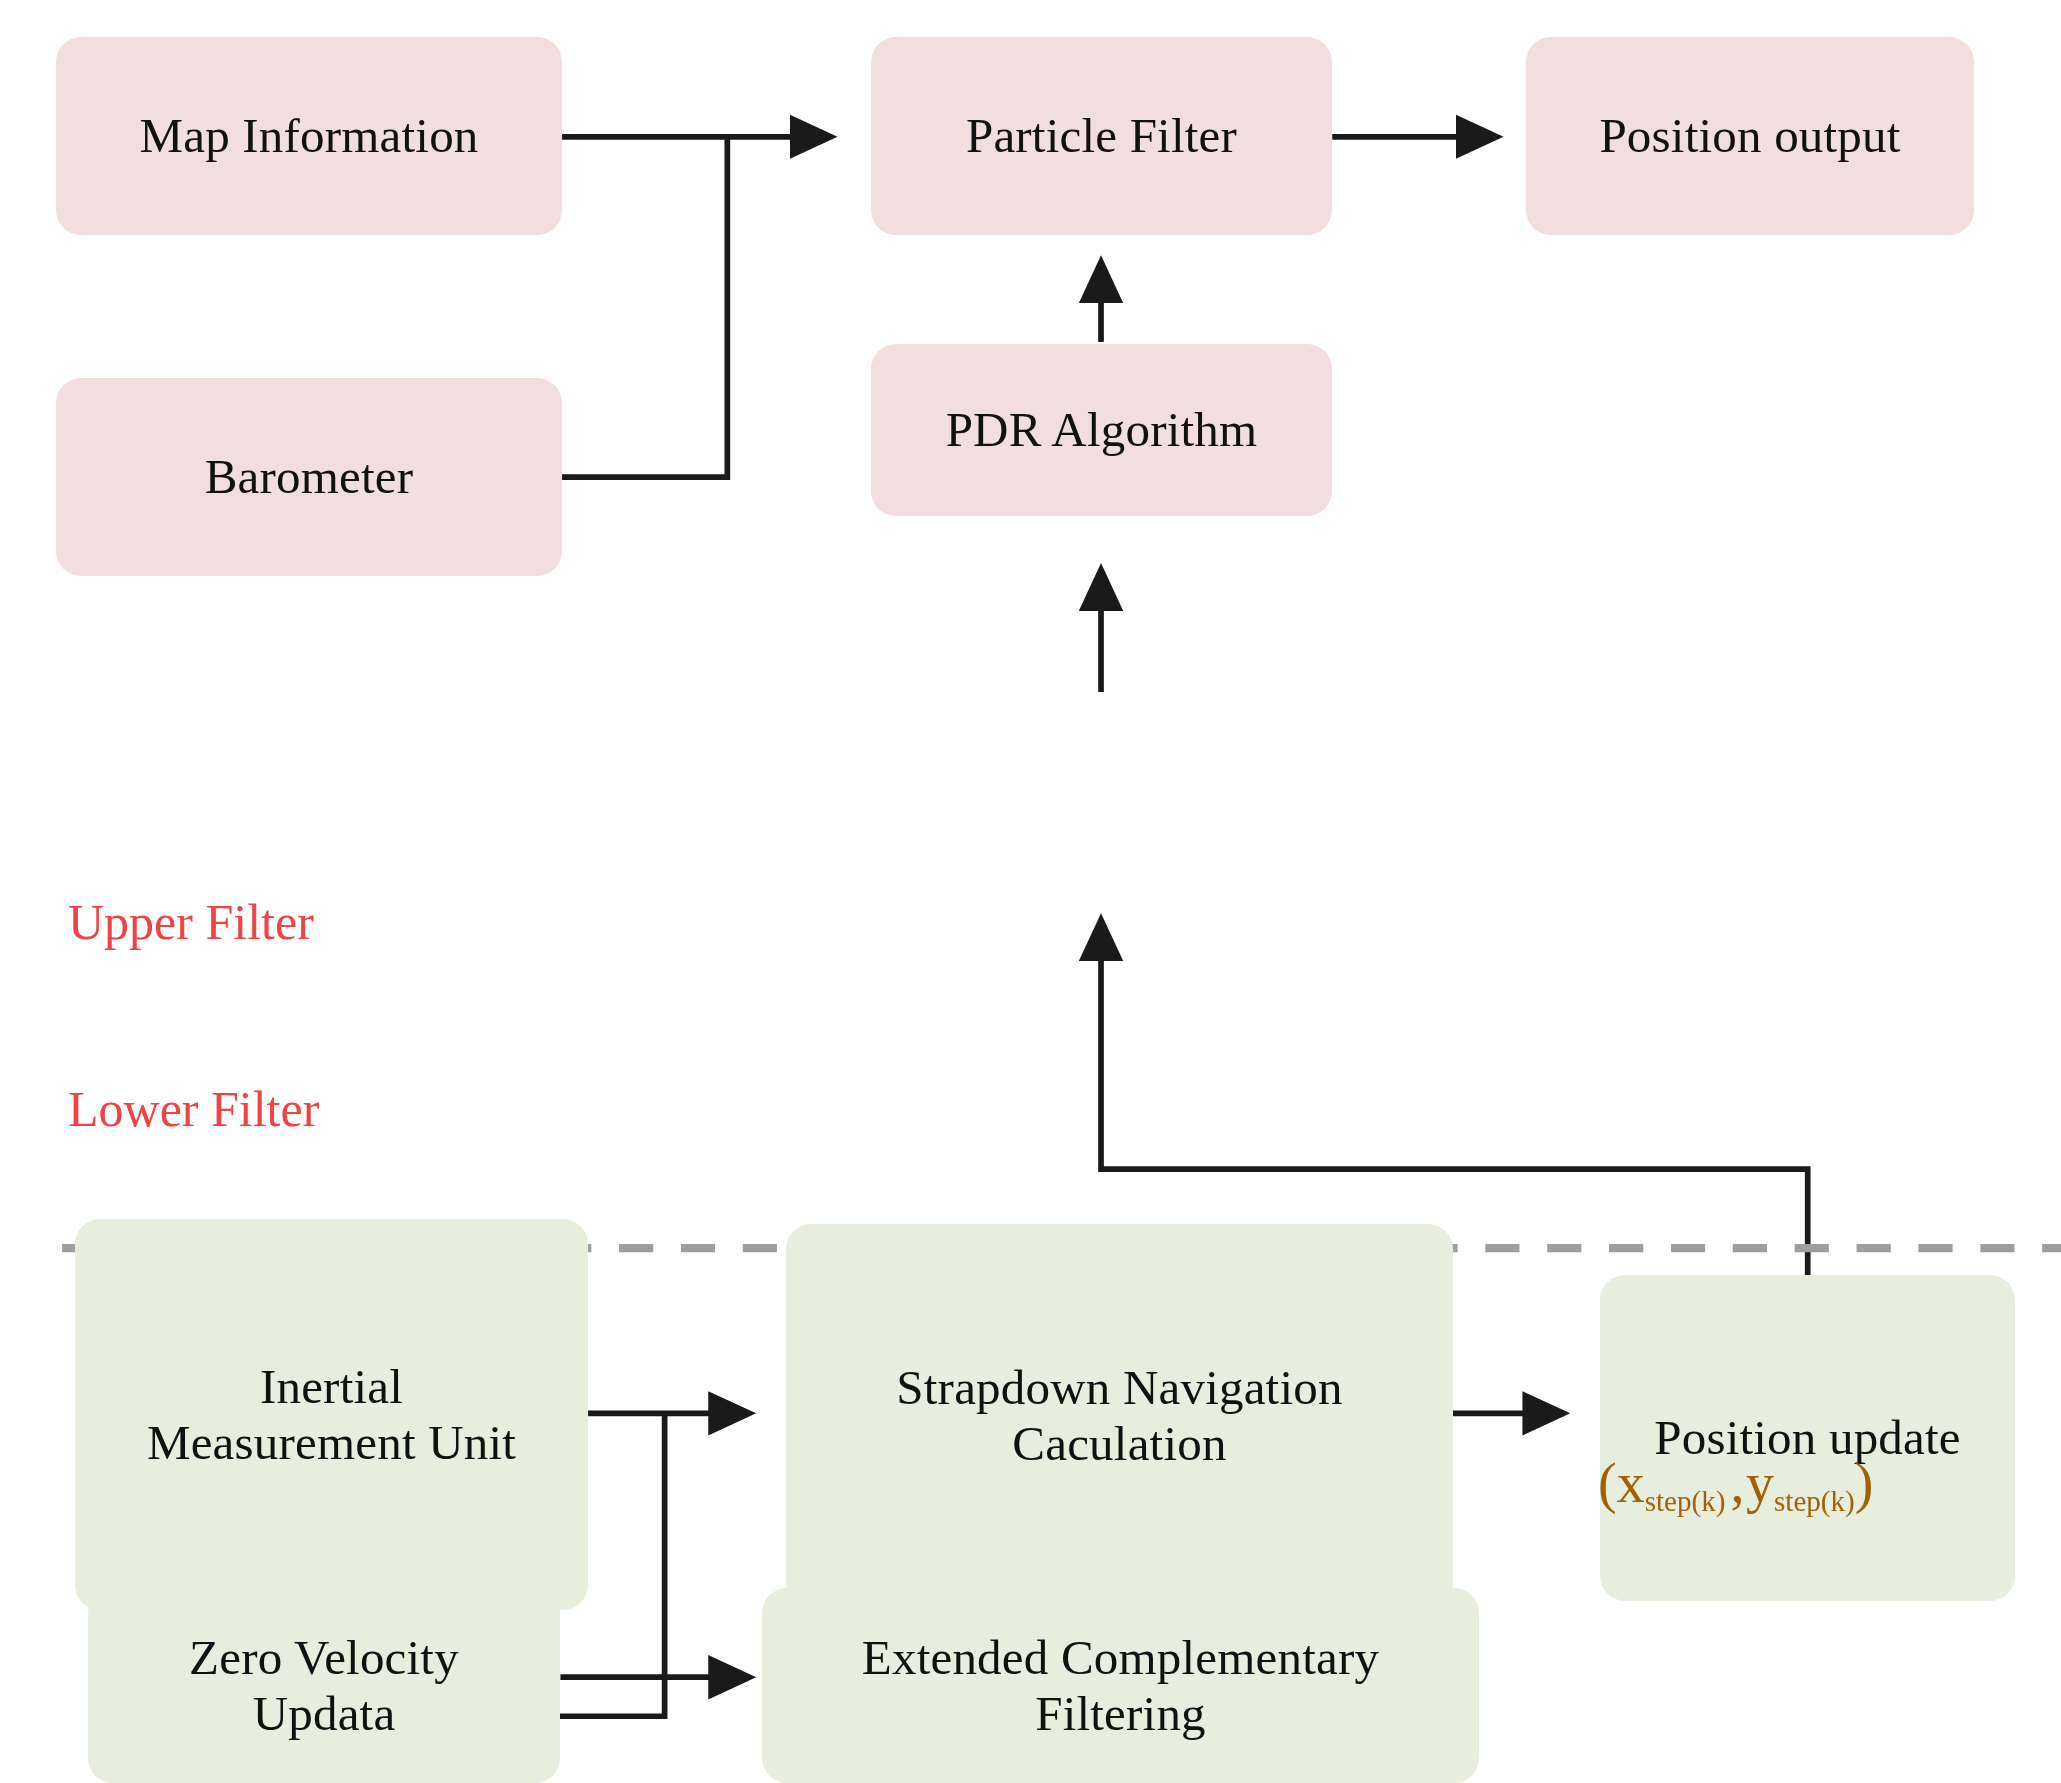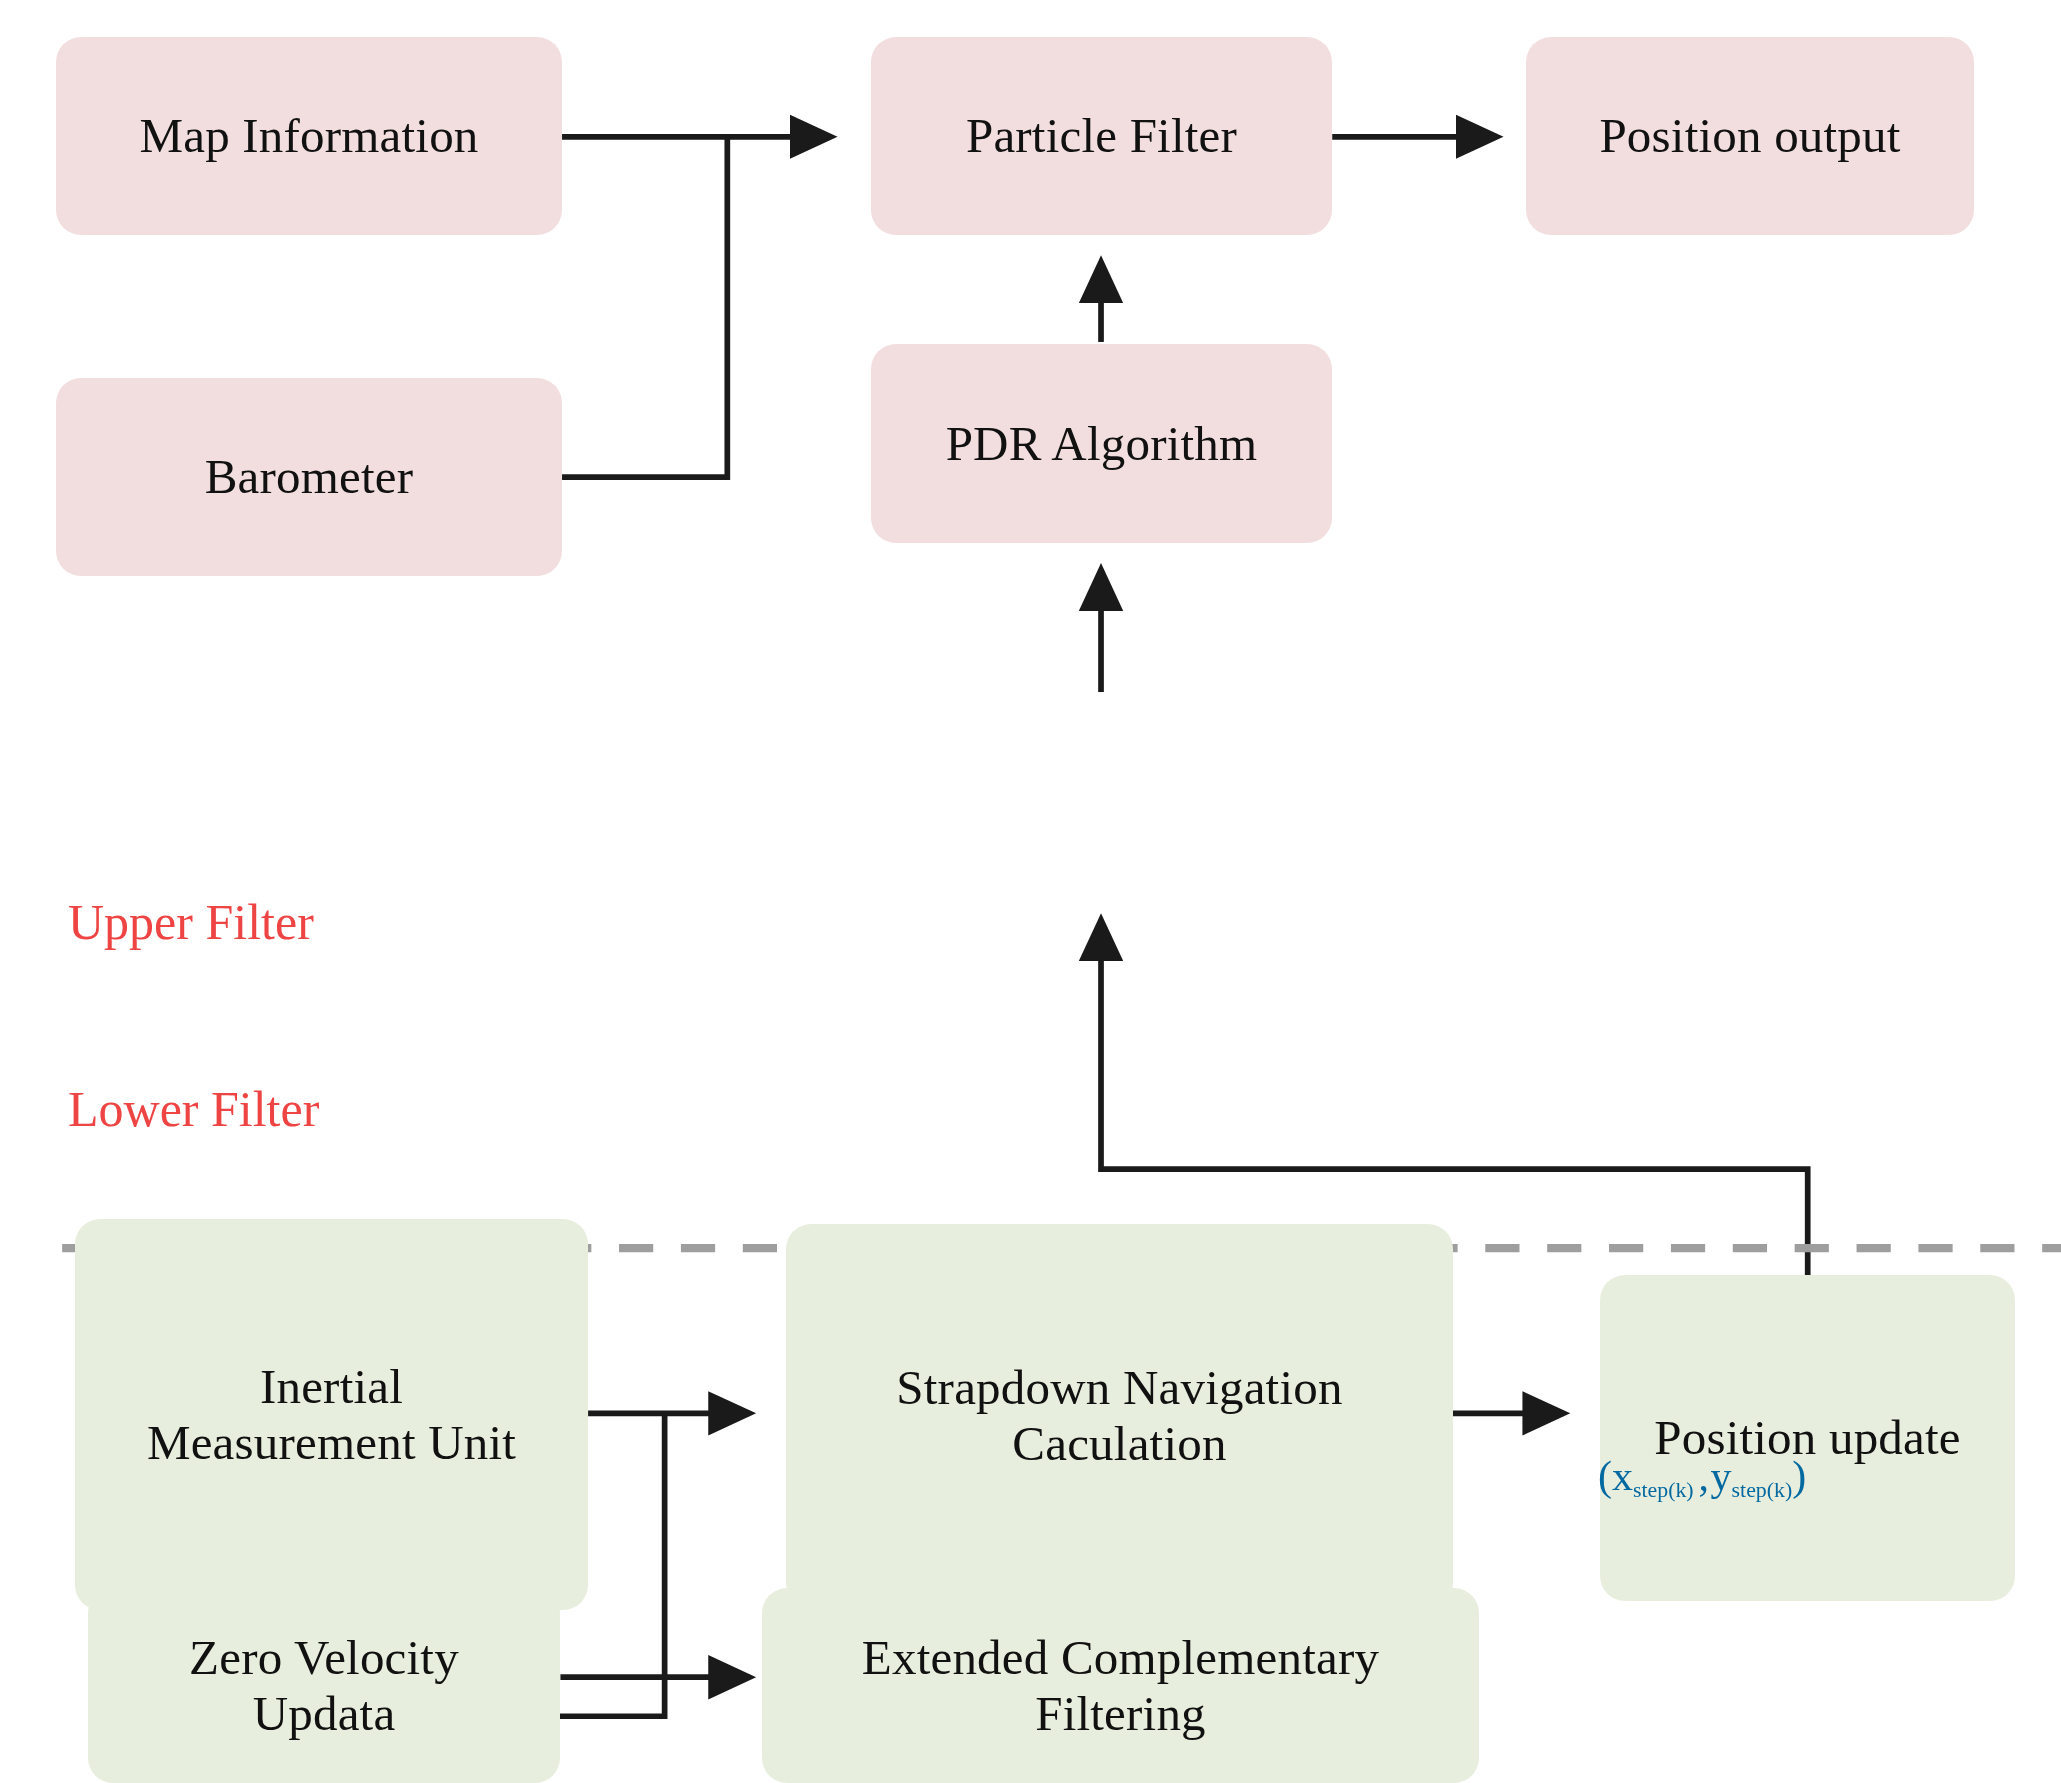--- a/index.html
+++ b/index.html
@@ -44,22 +44,22 @@
   .section-label {
     position: absolute;
     color: #ef4444;
     font-size: 50px;
     line-height: 1;
     white-space: nowrap;
     margin-top: 34px;
   }
   .formula {
     position: absolute;
-    color: #0369a1;
-    font-size: 42px;
+    color: #a16207;
+    font-size: 56px;
     line-height: 1;
     white-space: nowrap;
   }
   .formula sub {
     font-size: 0.52em;
     vertical-align: -0.30em;
     letter-spacing: 0;
   }
   .formula .comma { margin: 0 1.6px 0 4.9px; }
 </style>
@@ -117,21 +117,21 @@
   </div>
 
   <div class="node pink" style="left: 871px; top: 37px; width: 461px; height: 198px; background: rgb(242, 222, 222);">
     <span>Particle Filter</span>
   </div>
 
   <div class="node pink" style="left: 1526px; top: 37px; width: 448px; height: 198px; background: rgb(242, 222, 222);">
     <span>Position output</span>
   </div>
 
-  <div class="node pink" style="left: 871px; top: 344px; width: 461px; height: 199px; background: rgb(242, 222, 222);">
+  <div class="node pink" style="left: 871px; top: 344px; width: 461px; height: 172px; background: rgb(242, 222, 222);">
     <span>PDR Algorithm</span>
   </div>
 
 
   <div class="node green" style="left: 75px; top: 1219px; width: 513px; height: 391px; background: rgb(232, 238, 221);">
     <span>Inertial
 Measurement Unit</span>
   </div>
 
   <div class="node green" style="left: 786px; top: 1224px; width: 667px; height: 384px; background: rgb(232, 238, 221);">

